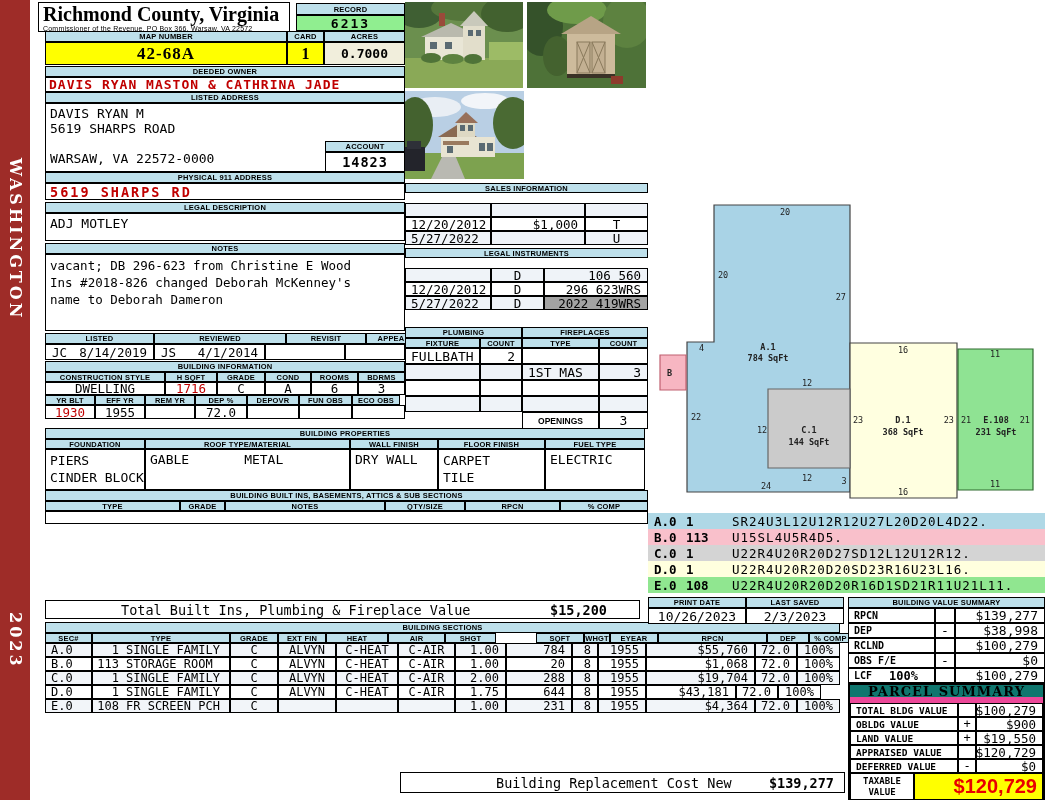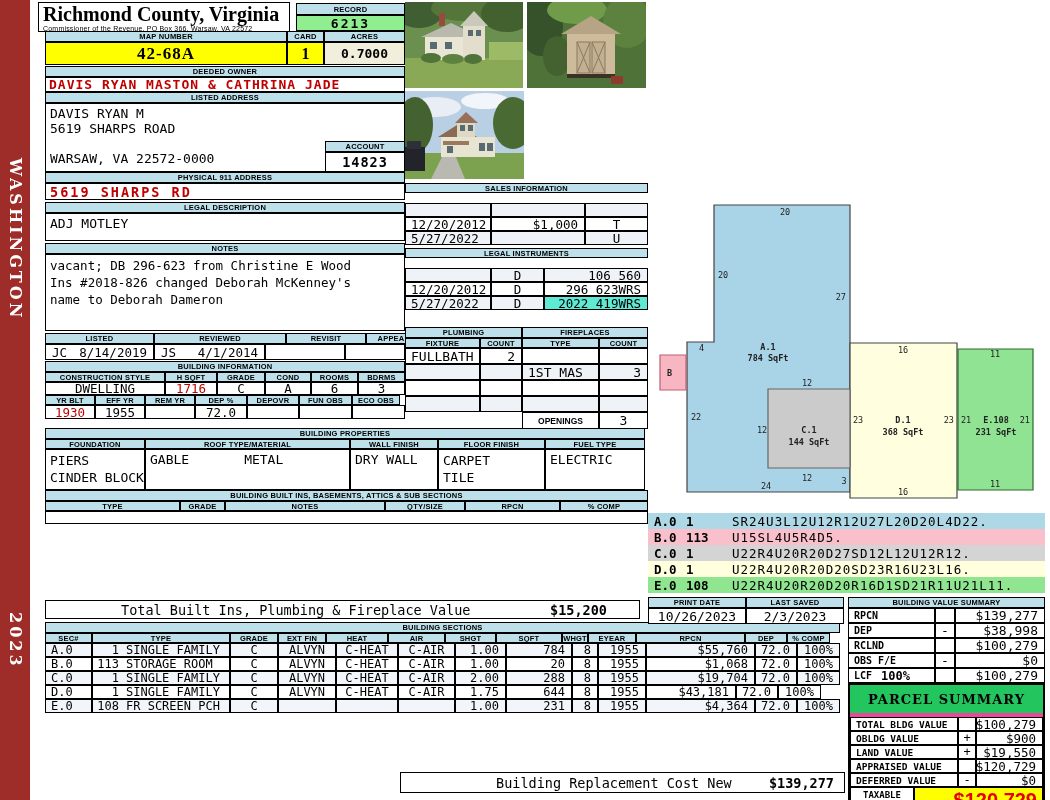--- a/index.html
+++ b/index.html
@@ -180,21 +180,21 @@
 
   <div class="abs hd" style="left:45px;top:622px;width:795px;height:11px">BUILDING SECTIONS</div>
   <div class="abs trow" style="left:45px;top:633px;height:10px" id="bsect-h">
       <div class="hd" style="width: 47px; height: 100%;">SEC#</div>
       <div class="hd" style="width: 138px; height: 100%;">TYPE</div>
       <div class="hd" style="width: 48px; height: 100%;">GRADE</div>
       <div class="hd" style="width: 48px; height: 100%; text-decoration: underline;">EXT FIN</div>
       <div class="hd" style="width: 62px; height: 100%;">HEAT</div>
       <div class="hd" style="width: 57px; height: 100%;">AIR</div>
       <div class="hd" style="width: 51px; height: 100%;">SHGT</div>
-      <div class="hd" style="width: 66px; height: 100%;">SQFT</div>
+      <div class="hd" style="width: 48px; height: 100%; margin-left: 40px;">SQFT</div>
       <div class="hd" style="width: 26px; height: 100%;">WHGT</div>
       <div class="hd" style="width: 48px; height: 100%;">EYEAR</div>
       <div class="hd" style="width: 109px; height: 100%;">RPCN</div>
       <div class="hd" style="width: 42px; height: 100%;">DEP</div>
       <div class="hd" style="width: 43px; height: 100%;">% COMP</div>
     </div>
   <div class="abs" style="left:45px;top:643px;width:795px" id="bsect-rows">
       <div class="trow" style="height: 14px;">
         <div class="tc" style="width: 47px; justify-content: flex-start; padding: 0px 0px 0px 5px; font-size: 12px; background: rgb(242, 245, 249);">A.0</div>
         <div class="tc" style="width: 138px; justify-content: flex-start; padding: 0px 0px 0px 2px; font-size: 12px; background: rgb(242, 245, 249);">
@@ -377,21 +377,21 @@
         <div class="tc" style="width: 104px; justify-content: flex-end; padding: 0px 6px 0px 0px; font-size: 12.5px; background: rgb(239, 243, 248);">106 560</div>
       </div>
       <div class="trow" style="height: 14px;">
         <div class="tc" style="width: 86px; justify-content: flex-start; padding: 0px 0px 0px 5px; font-size: 12.5px;">12/20/2012</div>
         <div class="tc" style="width: 53px; justify-content: center; padding: 0px; font-size: 12.5px;">D</div>
         <div class="tc" style="width: 104px; justify-content: flex-end; padding: 0px 6px 0px 0px; font-size: 12.5px;">296 623WRS</div>
       </div>
       <div class="trow" style="height: 14px;">
         <div class="tc" style="width: 86px; justify-content: flex-start; padding: 0px 0px 0px 5px; font-size: 12.5px; background: rgb(239, 243, 248);">5/27/2022</div>
         <div class="tc" style="width: 53px; justify-content: center; padding: 0px; font-size: 12.5px; background: rgb(239, 243, 248);">D</div>
-        <div class="tc" style="width: 104px; justify-content: flex-end; padding: 0px 6px 0px 0px; font-size: 12.5px; background: #5eead4;">2022 419WRS</div>
+        <div class="tc" style="width: 104px; justify-content: flex-end; padding: 0px 6px 0px 0px; font-size: 12.5px; background: #a3a3a3;">2022 419WRS</div>
       </div>
     </div>
 
   <div class="abs trow" style="left:405px;top:327px">
     <div class="hd" style="width:117px;height:11px">PLUMBING</div>
     <div class="hd" style="width:126px;height:11px">FIREPLACES</div>
   </div>
   <div class="abs trow" style="left:405px;top:338px;height:10px" id="plumbfire-h">
       <div class="hd" style="width: 75px; height: 100%;">FIXTURE</div>
       <div class="hd" style="width: 42px; height: 100%;">COUNT</div>
@@ -530,31 +530,31 @@
       </div>
       <div class="trow" style="height: 15px; justify-content: center;">
         <div class="tc" style="width: 87px; justify-content: space-between; padding: 0px 6px 0px 5px; font-size: 10px; font-weight: bold;">
           <span>OBS F/E</span>
           <span style="font-size: 12px;"></span>
         </div>
         <div class="tc" style="width: 20px; justify-content: center; padding: 0px; font-size: 13px;">-</div>
         <div class="tc" style="width: 90px; justify-content: flex-end; padding: 0px 6px 0px 0px; font-size: 13px;">$0</div>
       </div>
       <div class="trow" style="height: 15px;">
-        <div class="tc" style="width: 87px; justify-content: space-between; padding: 0px 24px 0px 5px; font-size: 10px; font-weight: bold;">
+        <div class="tc" style="width: 87px; justify-content: space-between; padding: 0px 16px 0px 5px; font-size: 10px; font-weight: bold;">
           <span>LCF</span>
           <span style="font-size: 12px;">100%</span>
         </div>
         <div class="tc" style="width: 20px; justify-content: center; padding: 0px; font-size: 13px;"></div>
         <div class="tc" style="width: 90px; justify-content: flex-end; padding: 0px 6px 0px 0px; font-size: 13px;">$100,279</div>
       </div>
     </div>
 
   <div class="abs" style="left:848px;top:683px;width:197px;border:2px solid #000">
-    <div style="height:32px;background:#22c55e;border-bottom:4px solid #ec4899;display:flex;align-items:center;justify-content:center;font:bold 13px 'DejaVu Serif',serif;letter-spacing:1px">PARCEL SUMMARY</div>
+    <div style="height:18px;background:#0f766e;border-bottom:6px solid #ec4899;display:flex;align-items:center;justify-content:center;font:bold 13px 'DejaVu Serif',serif;letter-spacing:1px">PARCEL SUMMARY</div>
     <div id="parcel-rows">
         <div class="trow" style="height: 14px;">
           <div class="tc" style="width: 108px; justify-content: flex-start; padding: 0px 0px 0px 5px; font-size: 9.5px; font-weight: bold;">TOTAL BLDG VALUE</div>
           <div class="tc" style="width: 18px; justify-content: center; padding: 0px; font-size: 12px;"></div>
           <div class="tc" style="width: 67px; justify-content: flex-end; padding: 0px 6px 0px 0px; font-size: 12.5px;">$100,279</div>
         </div>
         <div class="trow" style="height: 14px;">
           <div class="tc" style="width: 108px; justify-content: flex-start; padding: 0px 0px 0px 5px; font-size: 9.5px; font-weight: bold;">OBLDG VALUE</div>
           <div class="tc" style="width: 18px; justify-content: center; padding: 0px; font-size: 12px;">+</div>
           <div class="tc" style="width: 67px; justify-content: flex-end; padding: 0px 6px 0px 0px; font-size: 12.5px;">$900</div>

